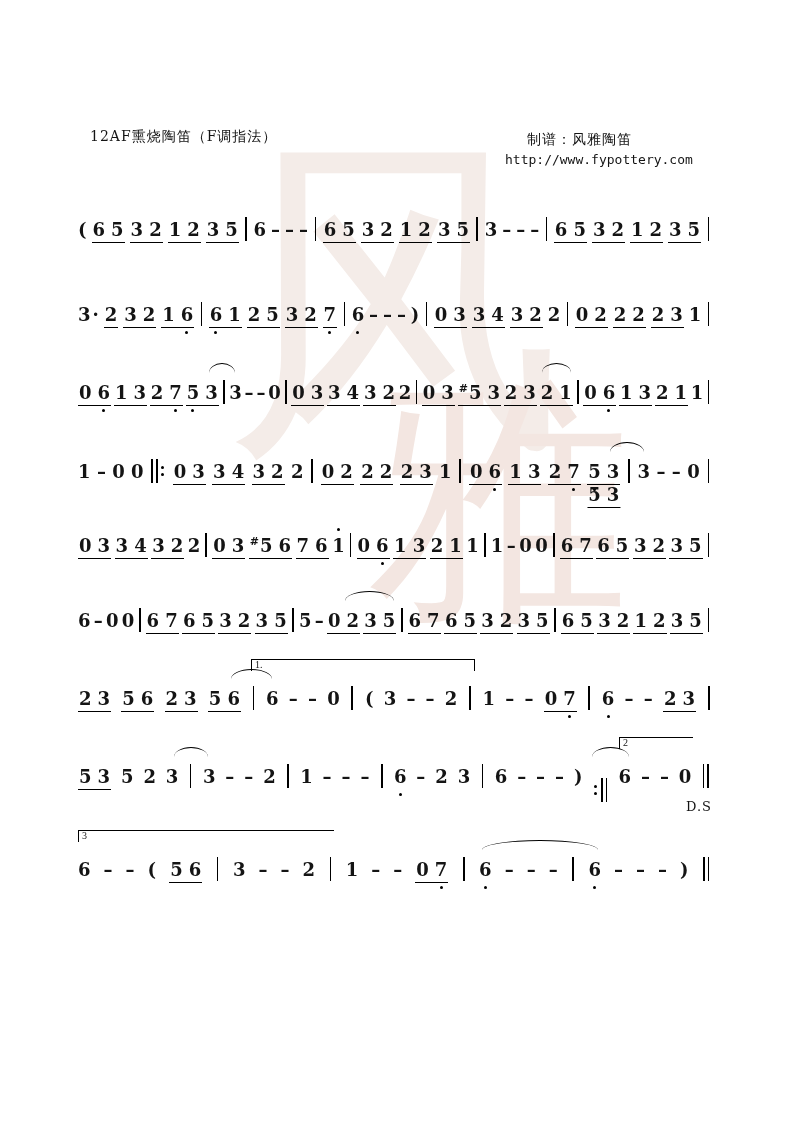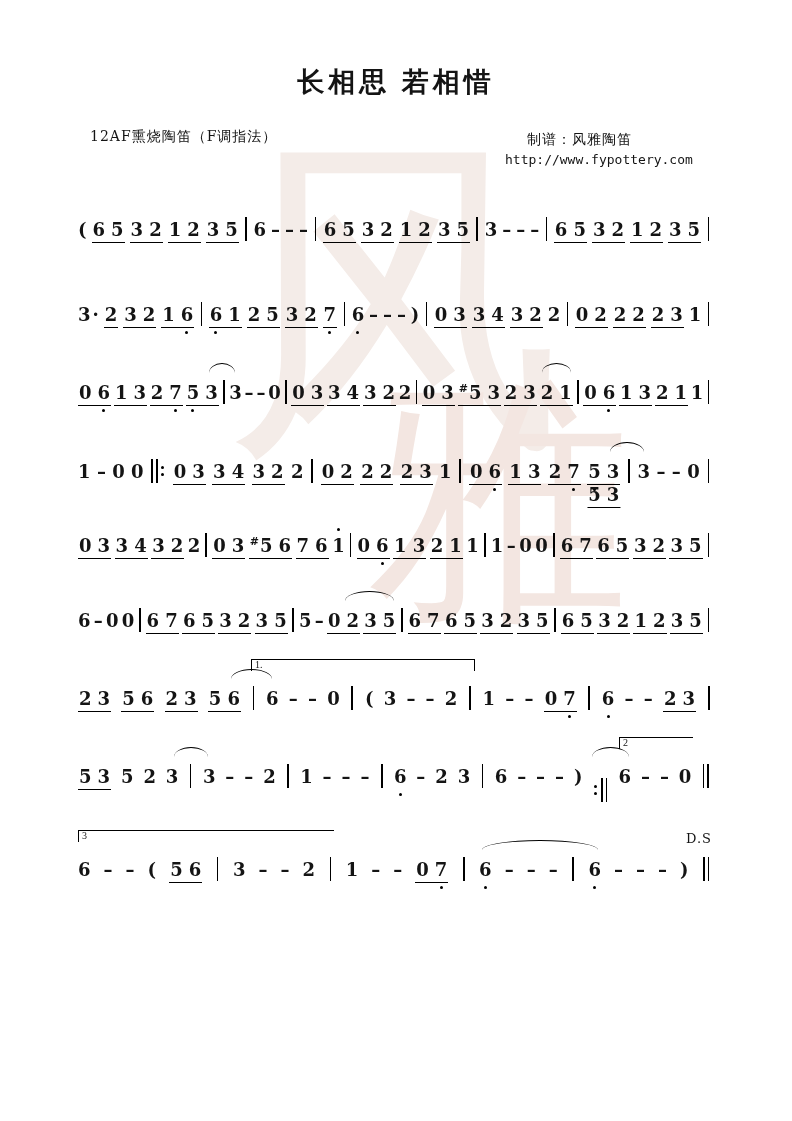--- a/index.html
+++ b/index.html
@@ -35,31 +35,30 @@
   .bar-cell{display:inline-flex;align-items:center;height:24px;transform:translateY(5px);}
   .vline{width:1.7px;height:24px;background:#000;margin:0 1.5px;}
   .rdots{display:inline-flex;flex-direction:column;justify-content:center;gap:4px;height:24px;margin:0 2px;}
   .rdot{width:3px;height:3px;border-radius:50%;background:#000;}
   .tie{position:absolute;top:-12px;height:9px;border-top:1.6px solid #000;
        border-radius:50% 50% 0 0 / 100% 100% 0 0;}
   .volta{position:absolute;top:-22px;height:11px;border-top:1.4px solid #000;border-left:1.4px solid #000;}
   .volta.rt{border-right:1.4px solid #000;}
   .vlabel{position:absolute;left:3px;top:-1px;font-size:10px;font-weight:normal;
           font-family:"Liberation Serif",serif;}
-  .ds{position:absolute;left:686px;top:799px;font-size:13px;letter-spacing:1px;z-index:2;margin-top:32px;}
+  .ds{position:absolute;left:686px;top:799px;font-size:13px;letter-spacing:1px;z-index:2;}
 </style>
 </head>
 <body>
 
 <div class="page">
 
   <div class="wm wm-logo1">风</div>
   <div class="wm wm-logo2">雅</div>
 
-  <div class="title">长相思 若相惜</div>
   <div class="instrument">12AF熏烧陶笛（F调指法）</div>
   <div class="credit">制谱：风雅陶笛</div>
   <div class="website">http://www.fypottery.com</div>
 
   <div id="score">
       <div class="m-line" style="top: 212px;">
         <span class="tok">(</span>
         <span class="grp">
           <span class="beam">
             <span class="note">6</span>

